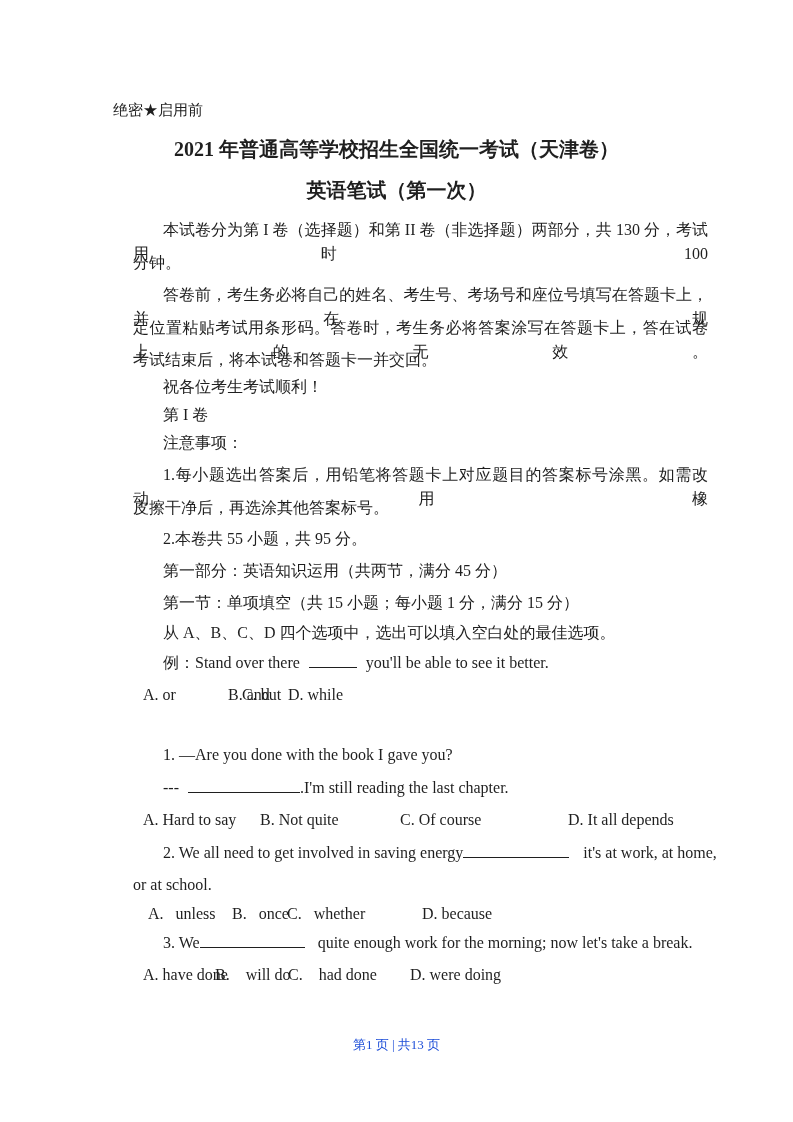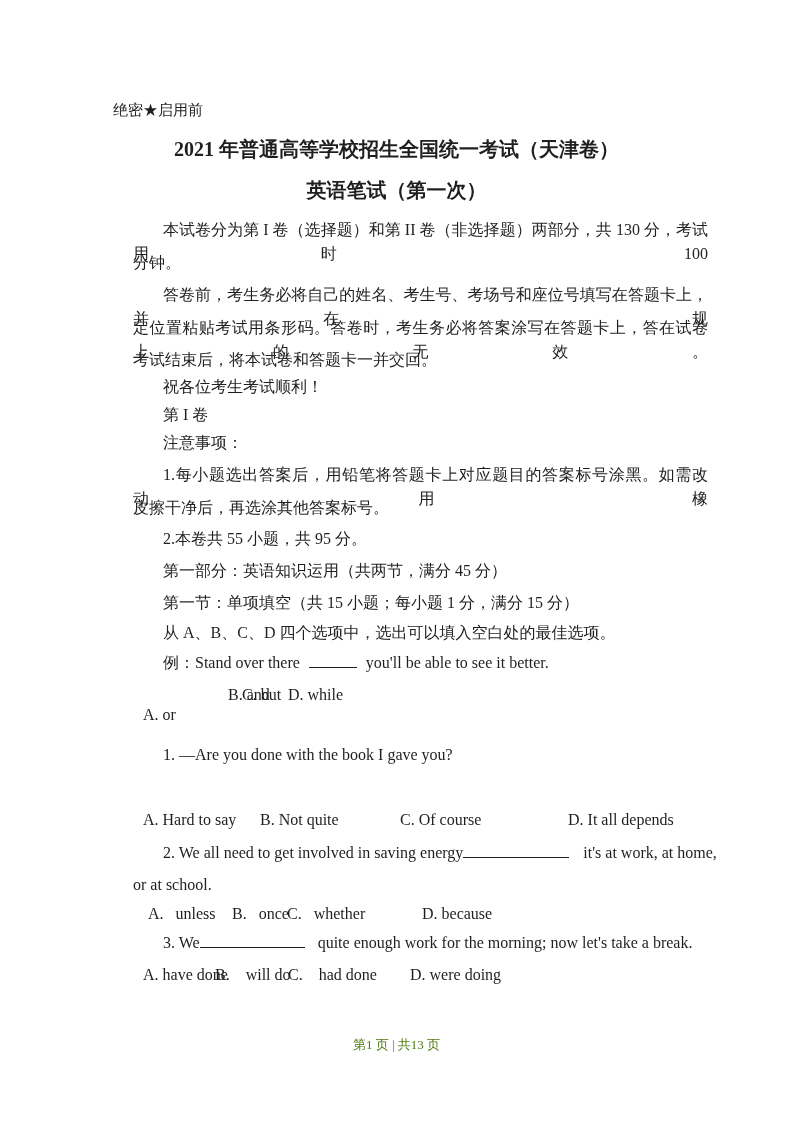--- a/index.html
+++ b/index.html
@@ -38,21 +38,21 @@
   .optrow{
     position:absolute;left:113px;width:600px;height:24px;
     font-size:16px;line-height:24px;
   }
   .opt{
     position:absolute;top:0;white-space:pre;
   }
   .footer{
     position:absolute;left:0;top:1036px;width:793px;
     text-align:center;font-size:13px;line-height:18px;
-    color:#4d7c0f;
+    color:#1d4ed8;
   }
 </style>
 </head>
 <body>
 
 <div class="page">
 
   <div class="classification">绝密★启用前</div>
 
   <div class="title" style="top:136px;">2021 年普通高等学校招生全国统一考试（天津卷）</div>
@@ -73,29 +73,30 @@
   <div class="line" style="top:496px;">皮擦干净后，再选涂其他答案标号。</div>
   <div class="line indent" style="top:527px;">2.本卷共 55 小题，共 95 分。</div>
 
   <div class="line indent" style="top:559px;">第一部分：英语知识运用（共两节，满分 45 分）</div>
   <div class="line indent" style="top:591px;">第一节：单项填空（共 15 小题；每小题 1 分，满分 15 分）</div>
   <div class="line indent" style="top:621px;">从 A、B、C、D 四个选项中，选出可以填入空白处的最佳选项。</div>
 
   <div class="line indent" style="top:651px;"><span>例：Stand over there</span><span class="blank" style="width:48px;margin:0 9px;"></span><span>you'll be able to see it better.</span></div>
 
   <div class="optrow" style="top:683px;">
-    <span class="opt" style="left:30px;margin-top:20px;">A. or</span>
+    <span class="opt" style="left:30px;">A. or</span>
     <span class="opt" style="left:79px;margin-left:36px;">B. and</span>
     <span class="opt" style="left:129px;">C. but</span>
     <span class="opt" style="left:175px;">D. while</span>
   </div>
 
 
   <div class="line indent" style="top:743px;">1. —Are you done with the book I gave you?</div>
 
+  <div class="line indent" style="top:776px;"><span>---</span><span class="blank" style="width:112px;margin-left:9px;"></span><span>.I'm still reading the last chapter.</span></div>
 
   <div class="optrow" style="top:808px;">
     <span class="opt" style="left:30px;">A. Hard to say</span>
     <span class="opt" style="left:147px;">B. Not quite</span>
     <span class="opt" style="left:287px;">C. Of course</span>
     <span class="opt" style="left:455px;">D. It all depends</span>
   </div>
 
   <div class="line indent" style="top:841px;"><span>2. We all need to get involved in saving energy</span><span class="blank" style="width:106px;margin-right:14px;"></span><span>it's at work, at home,</span></div>
   <div class="line" style="top:873px;">or at school.</div>

